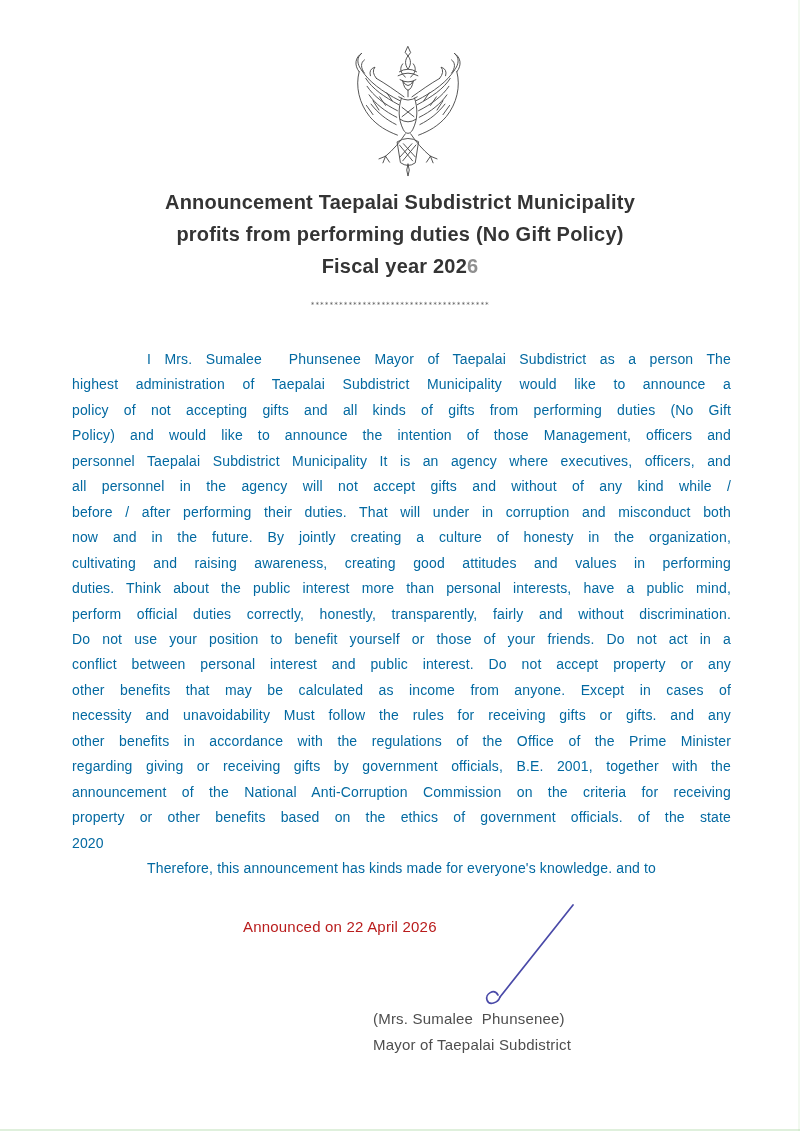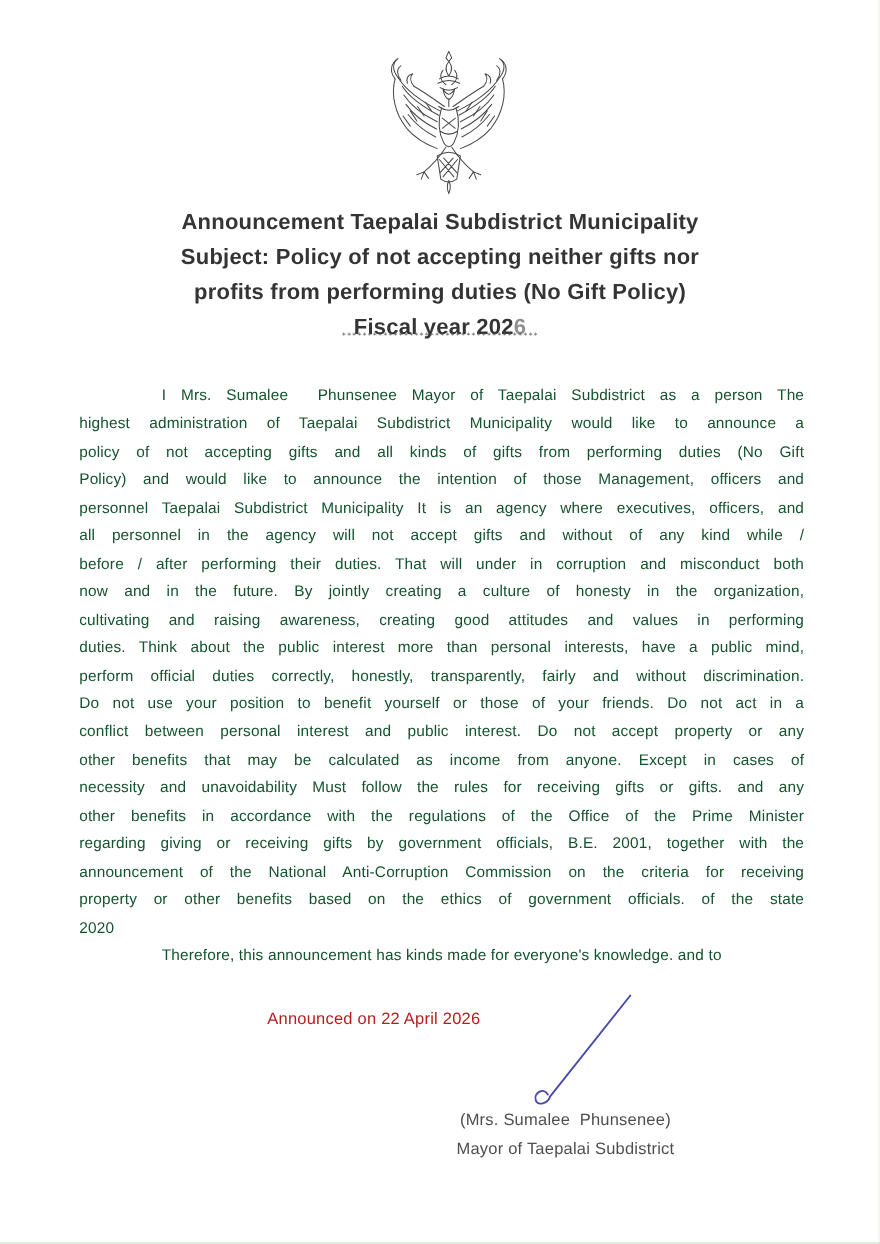--- a/index.html
+++ b/index.html
@@ -14,30 +14,30 @@
   .emblem svg{width:100%;height:100%;}
   .emblem path,.emblem use{stroke:#474747;fill:none;stroke-width:1.4;stroke-linecap:round;stroke-linejoin:round;}
   
   .titles{position:absolute;left:70px;top:186px;width:660px;text-align:center;
           font-size:20px;line-height:32px;font-weight:600;color:#343434;letter-spacing:.2px;}
   .fiscal-suffix{color:#8f8f8f;}
   .separator{position:absolute;left:70px;top:301px;width:660px;text-align:center;
              font-family:"DejaVu Sans Mono",monospace;font-size:7px;letter-spacing:.5px;color:#5a5a5a;}
   
   .bodytext{position:absolute;left:72px;top:347px;width:659px;
-            font-size:14px;line-height:25.45px;color:#14532d;letter-spacing:.15px;}
+            font-size:14px;line-height:25.45px;color:#0369a1;letter-spacing:.15px;}
   .jline{text-align:justify;text-align-last:justify;}
   .para .jline:first-child{text-indent:75px;}
   .para .jline:last-child{text-align-last:left;}
   
   .announce{position:absolute;left:243px;top:918px;font-size:15px;color:#b91c1c;letter-spacing:.2px;}
   
   .signature{position:absolute;left:478px;top:896px;width:110px;height:112px;}
   .signature path{fill:none;stroke-width:1.7;stroke-linecap:round;stroke-linejoin:round;}
-  .signblock{position:absolute;left:373px;top:1006px;width:282px;text-align:center;
+  .signblock{position:absolute;left:373px;top:1006px;width:282px;
              font-size:15px;line-height:26px;color:#4e4e4e;letter-spacing:.2px;}
   
   .scan-bottom{position:absolute;left:0;bottom:0;width:800px;height:2px;
                background:rgba(150,205,140,.30);}
   .scan-right{position:absolute;right:0;top:0;width:2px;height:1131px;
               background:rgba(160,210,150,.14);}
 </style>
 </head>
 <body>
 
@@ -76,21 +76,20 @@
         <path d="M124 86 l8 -12 m2 19 l9 -13 m1 20 l9 -14 m0 21 l10 -14"></path>
         <path d="M104 136 c8 12 18 24 30 34"></path>
         <path d="M134 170 l10 4 m-10 -4 l4 10 m-4 -10 l-6 9"></path>
       </g>
       <use href="#rw" transform="translate(200 0) scale(-1 1)"></use>
     </svg>
   </div>
 
   <div class="titles">
     <div>Announcement Taepalai Subdistrict Municipality</div>
-    <div>Subject: Policy of not accepting neither gifts nor</div>
     <div>profits from performing duties (No Gift Policy)</div>
     <div><span>Fiscal year 202</span><span class="fiscal-suffix">6</span></div>
   </div>
 
   <div class="separator">**************************************</div>
 
   <div class="bodytext">
     <div class="para">
 
     <div class="jline">I Mrs. Sumalee&nbsp; Phunsenee Mayor of Taepalai Subdistrict as a person The</div>

